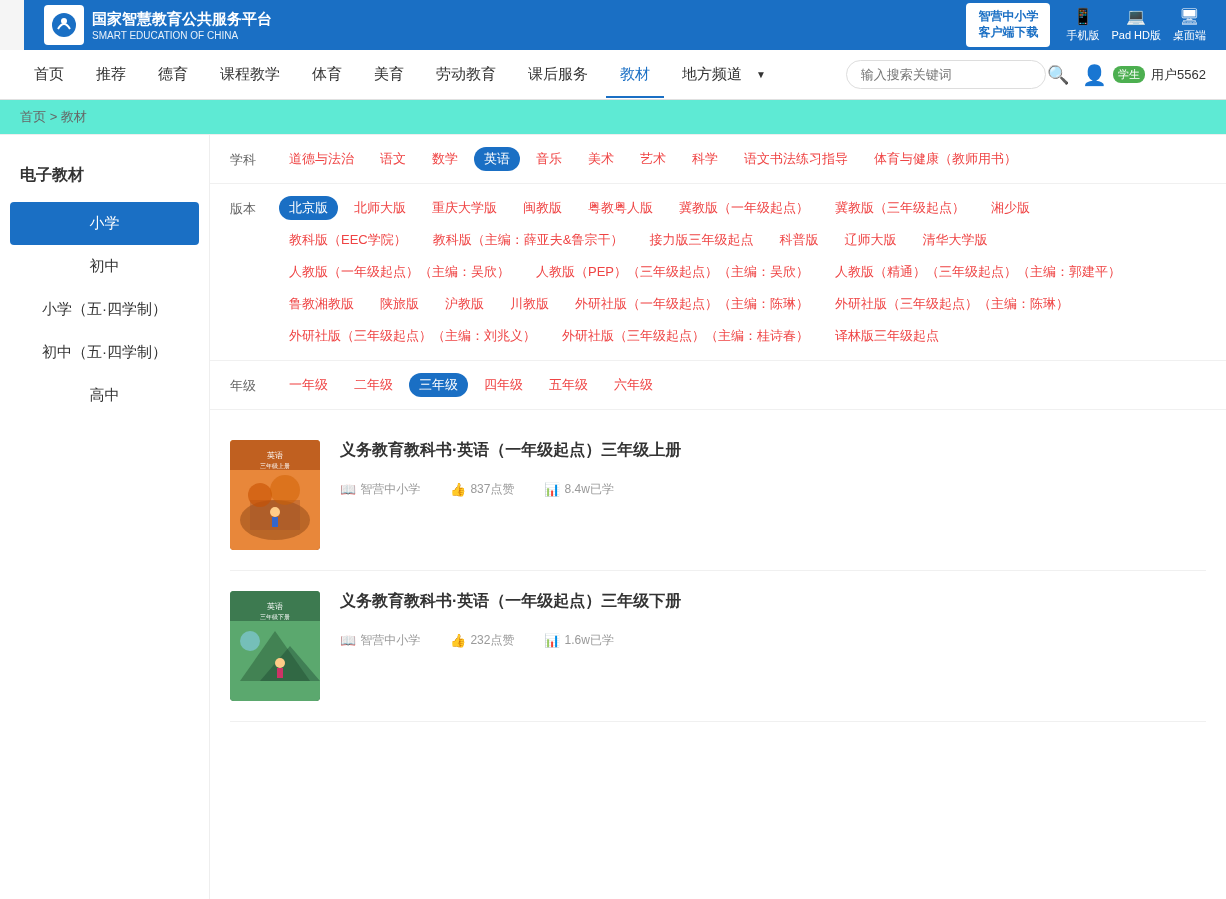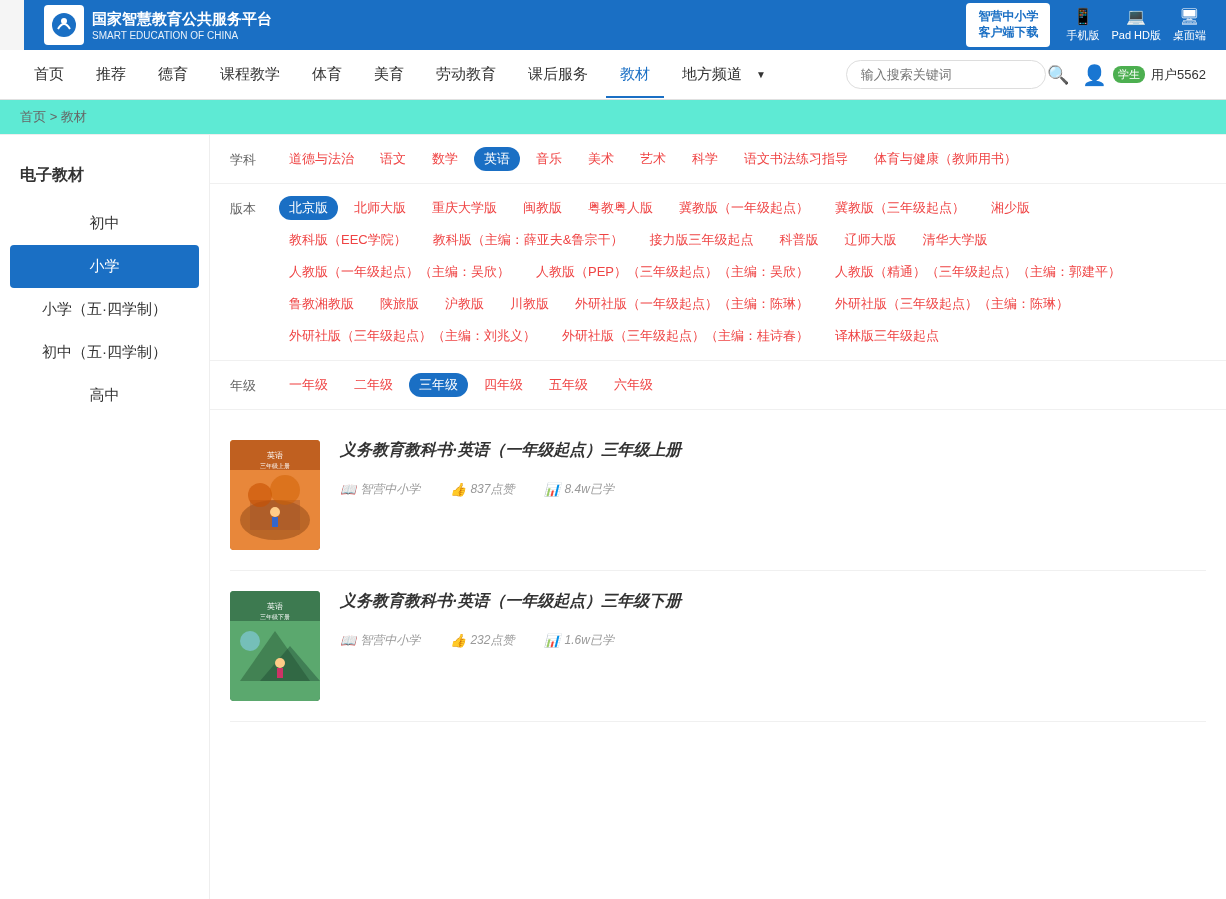--- a/index.html
+++ b/index.html
@@ -229,21 +229,21 @@
       align-items: center;
       justify-content: center;
     }
     .cover-2 {
       background: linear-gradient(135deg, #5ba86e 0%, #3d7a50 40%, #2a5c38 100%);
       position: relative;
       display: flex;
       align-items: center;
       justify-content: center;
     }
-    .book-info { flex: 1; font-style: italic; }
+    .book-info { flex: 1; }
     .book-title {
       font-size: 16px;
       font-weight: bold;
       color: #333;
       margin-bottom: 20px;
     }
     .book-meta {
       display: flex;
       gap: 30px;
       font-size: 12px;
@@ -324,22 +324,22 @@
 <div class="breadcrumb-bar">
   <a>首页</a>
   <span>&gt;</span>
   <span>教材</span>
 </div>
 
 <div class="main-layout">
 
   <div class="sidebar">
     <div class="sidebar-title">电子教材</div>
+    <div class="sidebar-item active">小学</div>
     <div class="sidebar-item">初中</div>
-    <div class="sidebar-item active">小学</div>
     <div class="sidebar-item">小学（五·四学制）</div>
     <div class="sidebar-item">初中（五·四学制）</div>
     <div class="sidebar-item">高中</div>
   </div>
 
   <div class="content-area">
 
     <div class="filter-section">
       <div class="filter-row">
         <span class="filter-label">学科</span>

